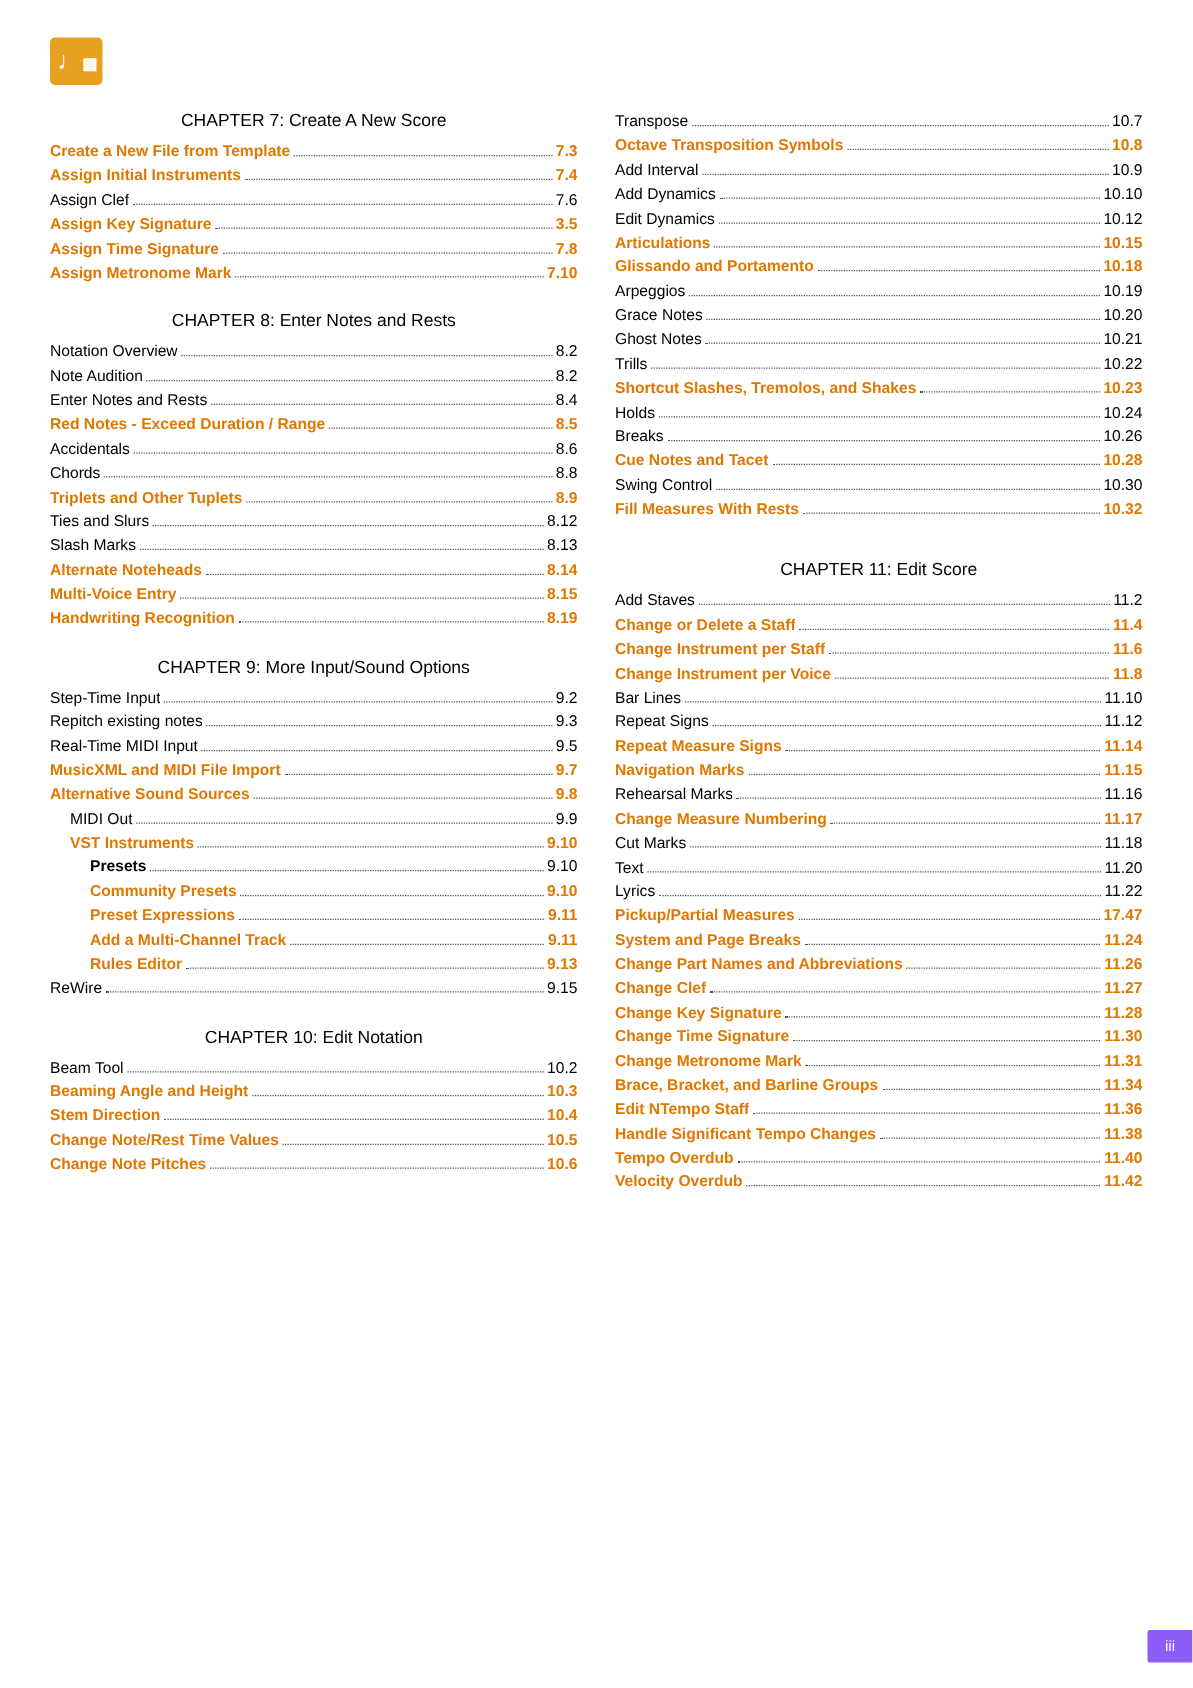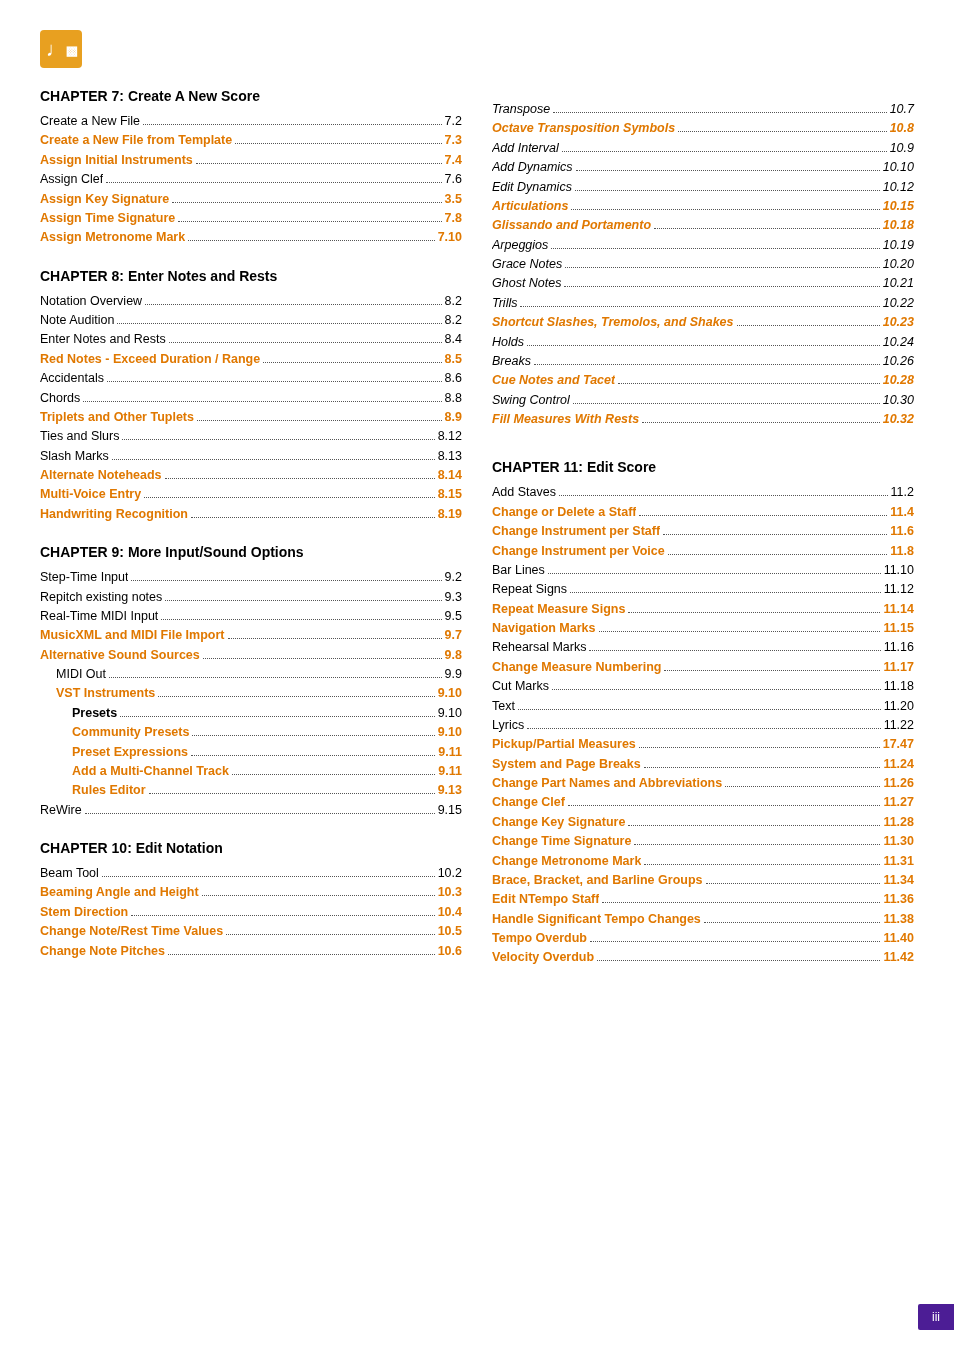--- a/index.html
+++ b/index.html
@@ -41,25 +41,26 @@
     }
     .col-left {
       flex: 1;
     }
     .col-right {
       flex: 1;
     }
 
     .chapter-heading {
       font-size: 14px;
-      font-weight: bold;
+      font-weight: normal;
       color: #000;
       margin-bottom: 8px;
       margin-top: 20px;
       border-bottom: none;
+      text-align: center;
     }
     .chapter-heading:first-child {
       margin-top: 0;
     }
 
     .toc-list {
       list-style: none;
       margin-bottom: 4px;
     }
     .toc-item {
@@ -88,21 +89,21 @@
     .orange { color: #e07800; font-weight: bold; }
 
     
     .indent-1 { padding-left: 16px; }
     .indent-2 { padding-left: 32px; font-weight: bold; }
 
     .page-number-badge {
       position: absolute;
       bottom: 20px;
       right: 0;
-      background: #4c1d95;
+      background: #8b5cf6;
       color: #fff;
       font-size: 12px;
       padding: 6px 14px;
       border-radius: 2px 0 0 2px;
     }
   </style>
 </head>
 <body>
 
 <div class="page">
@@ -116,25 +117,20 @@
     </div>
   </div>
 
   <div class="two-col">
 
     <div class="col-left">
 
       <div class="chapter-heading">CHAPTER 7: Create A New Score</div>
       <ul class="toc-list" id="ch7-list">
           <li class="toc-item">
-            <span class="item-label black ">Create a New File</span>
-            <span class="dots"></span>
-            <span class="page-num black">7.2</span>
-          </li>
-          <li class="toc-item">
             <span class="item-label orange ">Create a New File from Template</span>
             <span class="dots"></span>
             <span class="page-num orange">7.3</span>
           </li>
           <li class="toc-item">
             <span class="item-label orange ">Assign Initial Instruments</span>
             <span class="dots"></span>
             <span class="page-num orange">7.4</span>
           </li>
           <li class="toc-item">
@@ -318,21 +314,21 @@
             <span class="item-label orange ">Change Note Pitches</span>
             <span class="dots"></span>
             <span class="page-num orange">10.6</span>
           </li>
         </ul>
 
     </div>
 
     <div class="col-right">
 
-      <ul class="toc-list" id="ch10cont-list" style="margin-top:12px;font-style:italic;">
+      <ul class="toc-list" id="ch10cont-list" style="margin-top:0;">
           <li class="toc-item">
             <span class="item-label black ">Transpose</span>
             <span class="dots"></span>
             <span class="page-num black">10.7</span>
           </li>
           <li class="toc-item">
             <span class="item-label orange ">Octave Transposition Symbols</span>
             <span class="dots"></span>
             <span class="page-num orange">10.8</span>
           </li>

